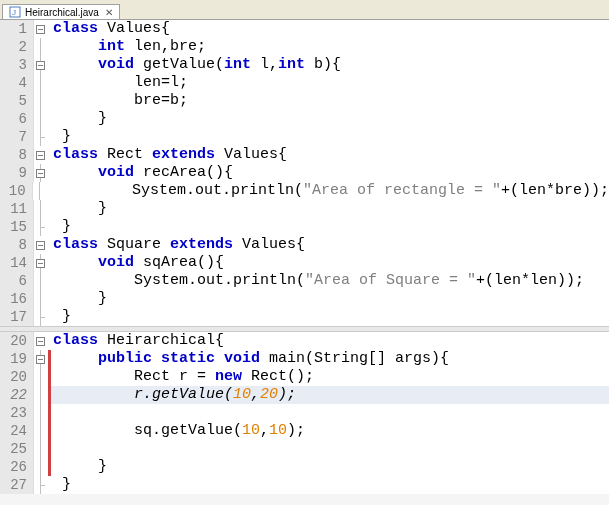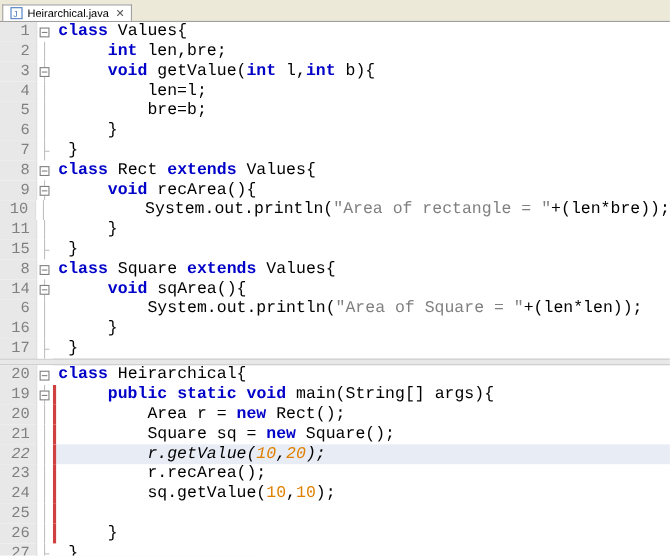--- a/index.html
+++ b/index.html
@@ -184,27 +184,26 @@
 <div class="line"><div class="ln">16</div><div class="fold-col"><div class="fold-line"></div></div><div class="red-bar"></div><div class="code">     <span>}</span></div></div>
 
 <div class="line"><div class="ln">17</div><div class="fold-col"><div class="fold-line"></div><div class="fold-end"></div></div><div class="red-bar"></div><div class="code"> <span>}</span></div></div>
 
 <div class="gap"></div>
 
 <div class="line"><div class="ln">20</div><div class="fold-col"><div class="fold-box minus"></div></div><div class="red-bar"></div><div class="code"><span class="kw">class</span> <span>Heirarchical{</span></div></div>
 
 <div class="line"><div class="ln">19</div><div class="fold-col"><div class="fold-line"></div><div class="fold-box minus"></div></div><div class="red-bar on"></div><div class="code">     <span class="kw">public</span> <span class="kw">static</span> <span class="kw">void</span><span> main(String[] args){</span></div></div>
 
-<div class="line"><div class="ln">20</div><div class="fold-col"><div class="fold-line"></div></div><div class="red-bar on"></div><div class="code">         <span>Area r = </span><span class="kw">new</span><span> Rect();</span></div></div>
-
-<div class="line"><div class="ln">21</div><div class="fold-col"><div class="fold-line"></div></div><div class="red-bar on"></div><div class="code">         <span>Square sq = </span><span class="kw">new</span><span> Square();</span></div></div>
+<div class="line"><div class="ln">20</div><div class="fold-col"><div class="fold-line"></div></div><div class="red-bar on"></div><div class="code">         <span>Rect r = </span><span class="kw">new</span><span> Rect();</span></div></div>
+
 
 <div class="line highlight"><div class="ln">22</div><div class="fold-col"><div class="fold-line"></div></div><div class="red-bar on"></div><div class="code">         <span>r.getValue(</span><span class="num">10</span><span>,</span><span class="num">20</span><span>);</span></div></div>
 
-<div class="line"><div class="ln">23</div><div class="fold-col"><div class="fold-line"></div></div><div class="red-bar on"></div><div class="code">         <span>r.recArea();</span></div></div>
+<div class="line"><div class="ln">23</div><div class="fold-col"><div class="fold-line"></div></div><div class="red-bar on"></div></div>
 
 <div class="line"><div class="ln">24</div><div class="fold-col"><div class="fold-line"></div></div><div class="red-bar on"></div><div class="code">         <span>sq.getValue(</span><span class="num">10</span><span>,</span><span class="num">10</span><span>);</span></div></div>
 
 <div class="line"><div class="ln">25</div><div class="fold-col"><div class="fold-line"></div></div><div class="red-bar on"></div></div>
 
 <div class="line"><div class="ln">26</div><div class="fold-col"><div class="fold-line"></div></div><div class="red-bar on"></div><div class="code">     <span>}</span></div></div>
 
 <div class="line"><div class="ln">27</div><div class="fold-col"><div class="fold-line"></div><div class="fold-end"></div></div><div class="red-bar"></div><div class="code"> <span>}</span></div></div>
 
 </div>

